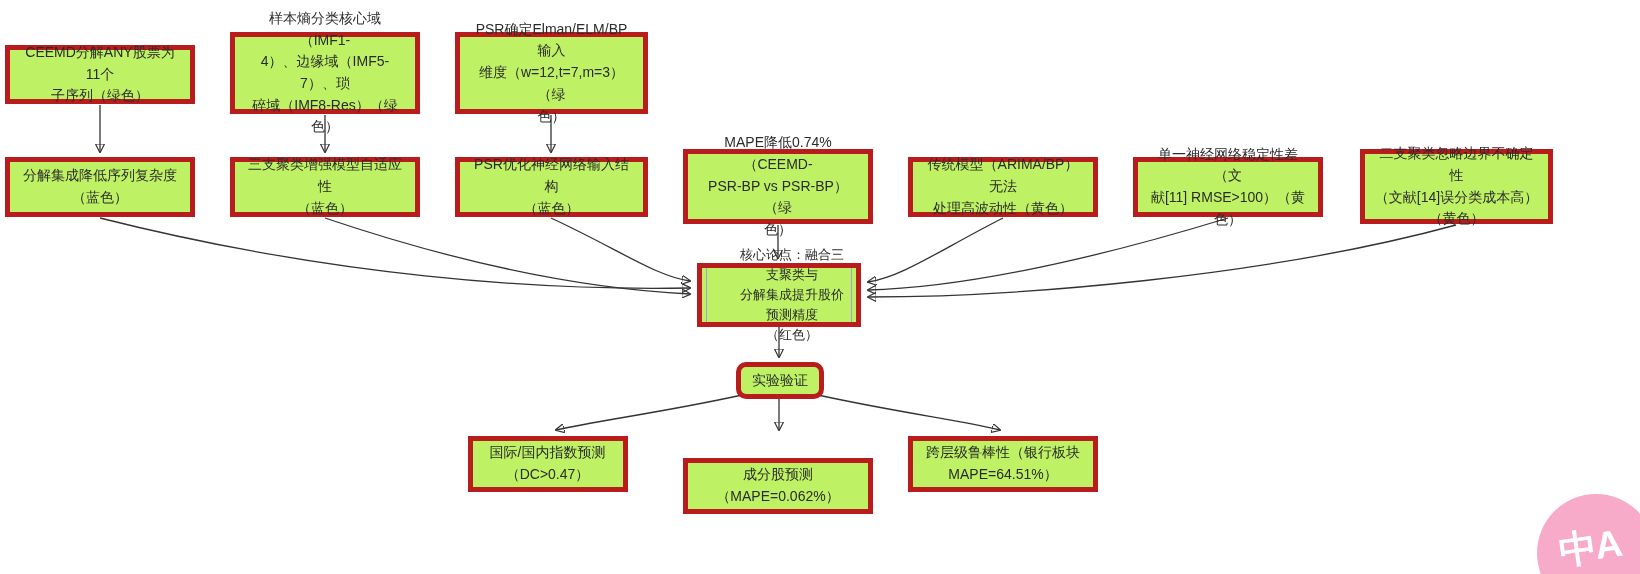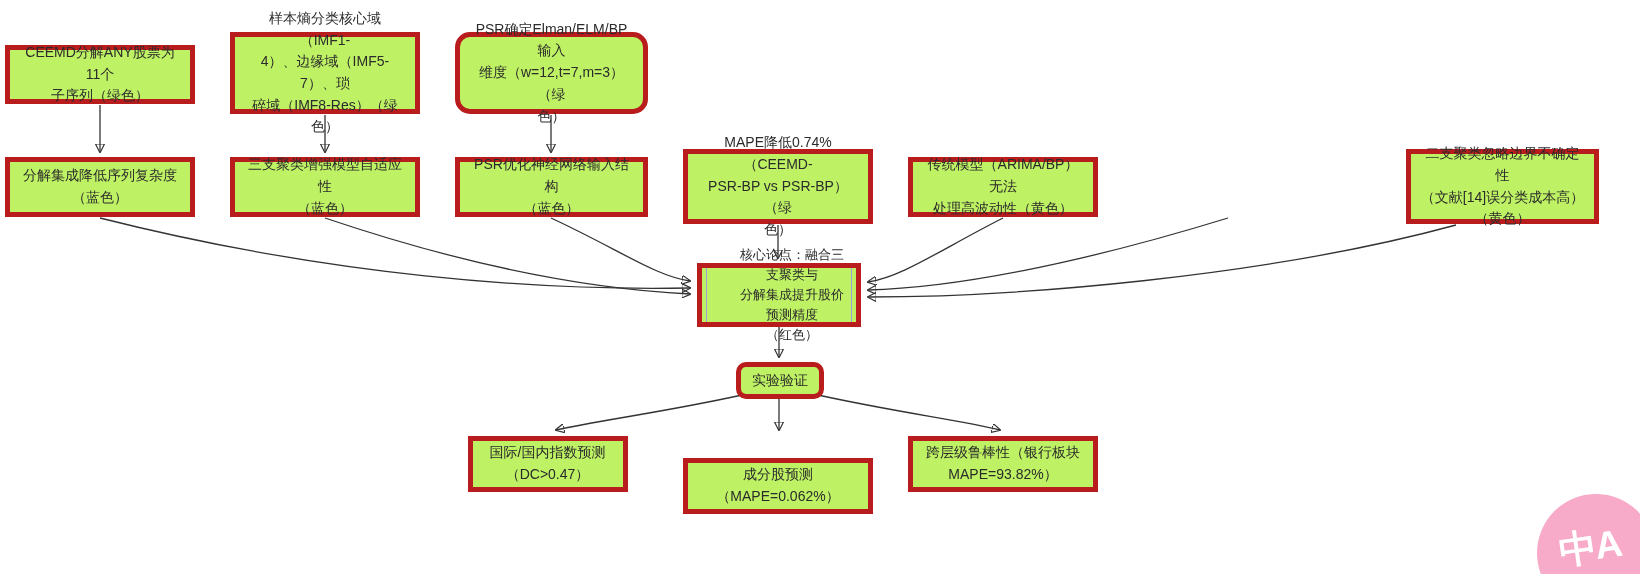--- a/index.html
+++ b/index.html
@@ -64,21 +64,21 @@
 
   <div class="node" style="left:5px; top:45px; width:190px; height:59px;">
     <span>CEEMD分解ANY股票为11个
 子序列（绿色）</span>
   </div>
   <div class="node" style="left:230px; top:32px; width:190px; height:82px;">
     <span>样本熵分类核心域（IMF1-
 4）、边缘域（IMF5-7）、琐
 碎域（IMF8-Res）（绿色）</span>
   </div>
-  <div class="node" style="left:455px; top:32px; width:193px; height:82px;border-radius:15px;">
+  <div class="node" style="left:455px; top:32px; width:193px; height:82px;">
     <span>PSR确定Elman/ELM/BP输入
 维度（w=12,t=7,m=3）（绿
 色）</span>
   </div>
 
   <div class="node" style="left:5px; top:157px; width:190px; height:60px;">
     <span>分解集成降低序列复杂度
 （蓝色）</span>
   </div>
   <div class="node" style="left:230px; top:157px; width:190px; height:60px;">
@@ -91,21 +91,25 @@
   </div>
   <div class="node" style="left:683px; top:149px; width:190px; height:75px;">
     <span>MAPE降低0.74%（CEEMD-
 PSR-BP vs PSR-BP）（绿
 色）</span>
   </div>
   <div class="node" style="left:908px; top:157px; width:190px; height:60px;">
     <span>传统模型（ARIMA/BP）无法
 处理高波动性（黄色）</span>
   </div>
-  <div class="node" style="left:1360px; top:149px; width:193px; height:75px;margin-left:46px;">
+  <div class="node" style="left:1133px; top:157px; width:190px; height:60px;">
+    <span>单一神经网络稳定性差（文
+献[11] RMSE&gt;100）（黄色）</span>
+  </div>
+  <div class="node" style="left:1360px; top:149px; width:193px; height:75px;">
     <span>二支聚类忽略边界不确定性
 （文献[14]误分类成本高）
 （黄色）</span>
   </div>
 
   <div class="node core" style="left:697px; top:263px; width:164px; height:64px;padding-left:36px;">
     <i class="bar left"></i>
     <i class="bar right"></i>
     <span>核心论点：融合三支聚类与
 分解集成提升股价预测精度
@@ -119,20 +123,20 @@
   <div class="node" style="left:468px; top:436px; width:160px; height:56px;padding-left:8px;">
     <span>国际/国内指数预测
 （DC&gt;0.47）</span>
   </div>
   <div class="node" style="left:683px; top:436px; width:190px; height:56px;margin-top:22px;">
     <span>成分股预测
 （MAPE=0.062%）</span>
   </div>
   <div class="node" style="left:908px; top:436px; width:190px; height:56px;">
     <span>跨层级鲁棒性（银行板块
-MAPE=93.82%）</span>
+MAPE=64.51%）</span>
   </div>
 
   <div class="badge">
     <span>中A</span>
   </div>
 
 </div>
 
 </body></html>

